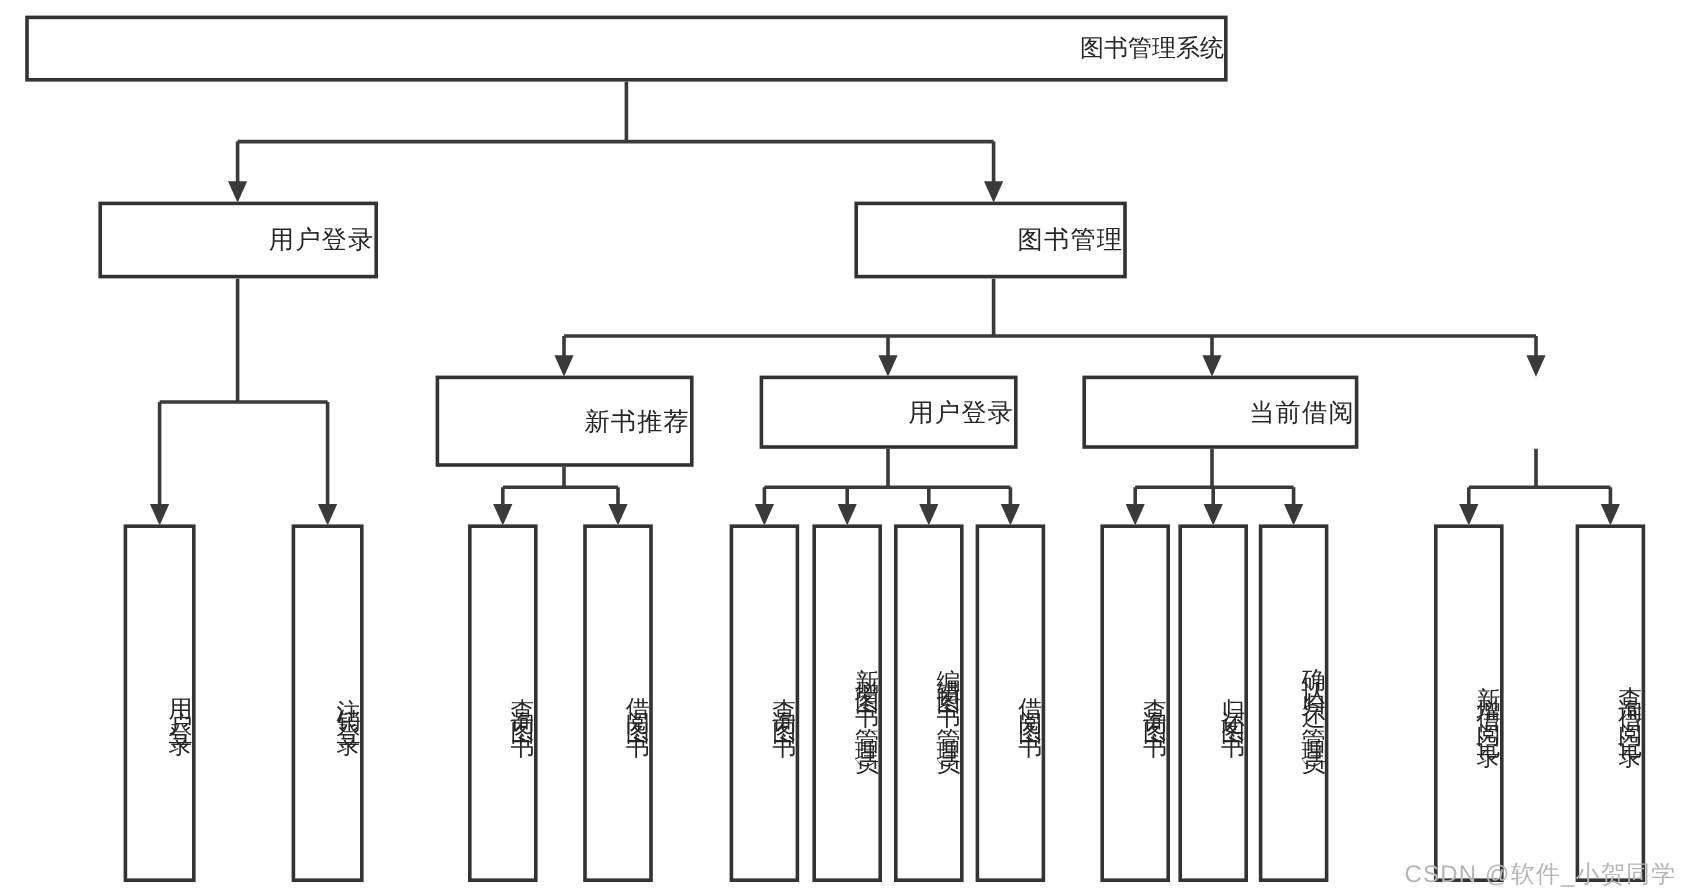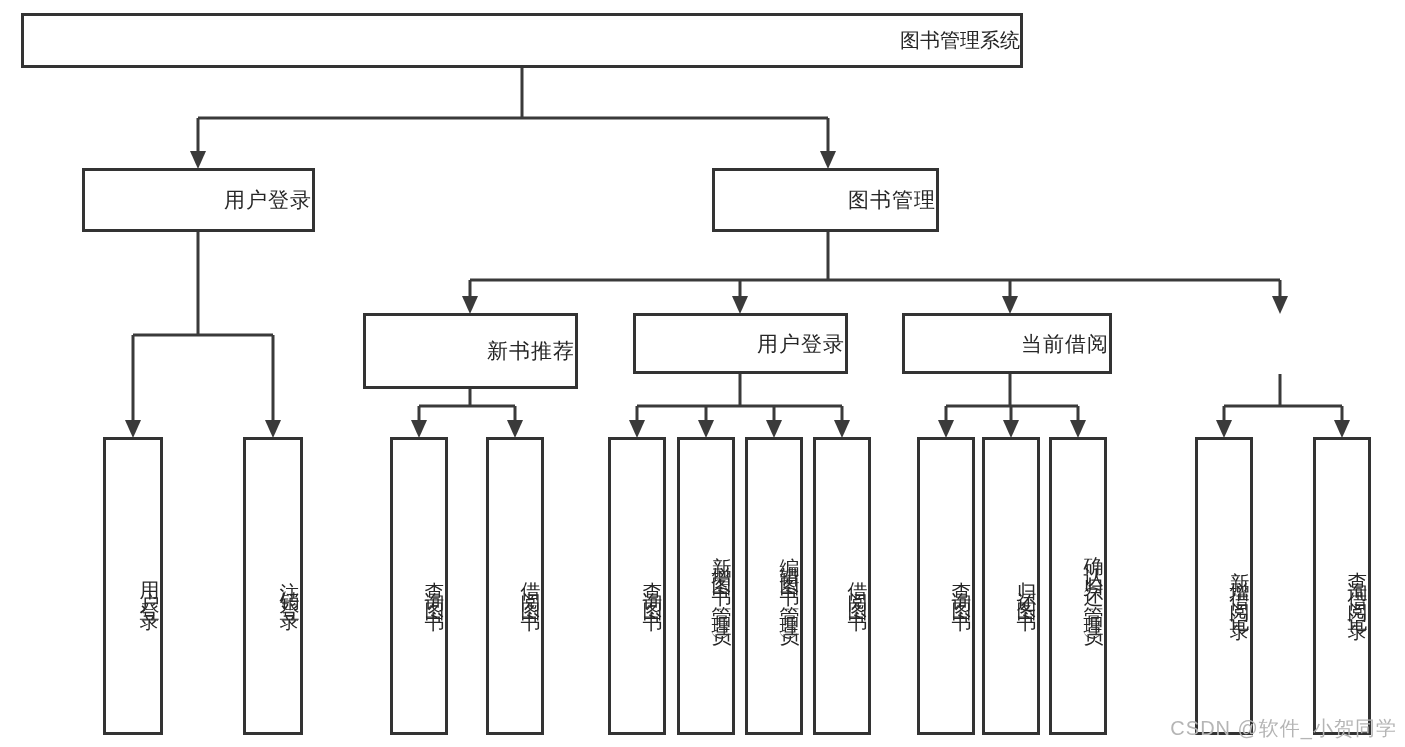--- a/index.html
+++ b/index.html
@@ -112,21 +112,21 @@
   <div class="box h-box" style="left:712px; top:168px; width:227px; height:64px;">
     <span>图书管理</span>
   </div>
 
   <div class="box h-box" style="left:363px; top:313px; width:215px; height:76px;">
     <span>新书推荐</span>
   </div>
   <div class="box h-box" style="left:633px; top:313px; width:215px; height:61px;">
     <span>用户登录</span>
   </div>
-  <div class="box h-box" style="left:902px; top:313px; width:210px; height:61px;">
+  <div class="box h-box" style="left:902px; top:313px; width:230px; height:61px;">
     <span>当前借阅</span>
   </div>
 
   <div class="box leaf" style="left:103px; top:437px; width:60px;">
     <span class="vtext">用户登录</span>
   </div>
   <div class="box leaf" style="left:243px; top:437px; width:60px;">
     <span class="vtext">注销登录</span>
   </div>
 

